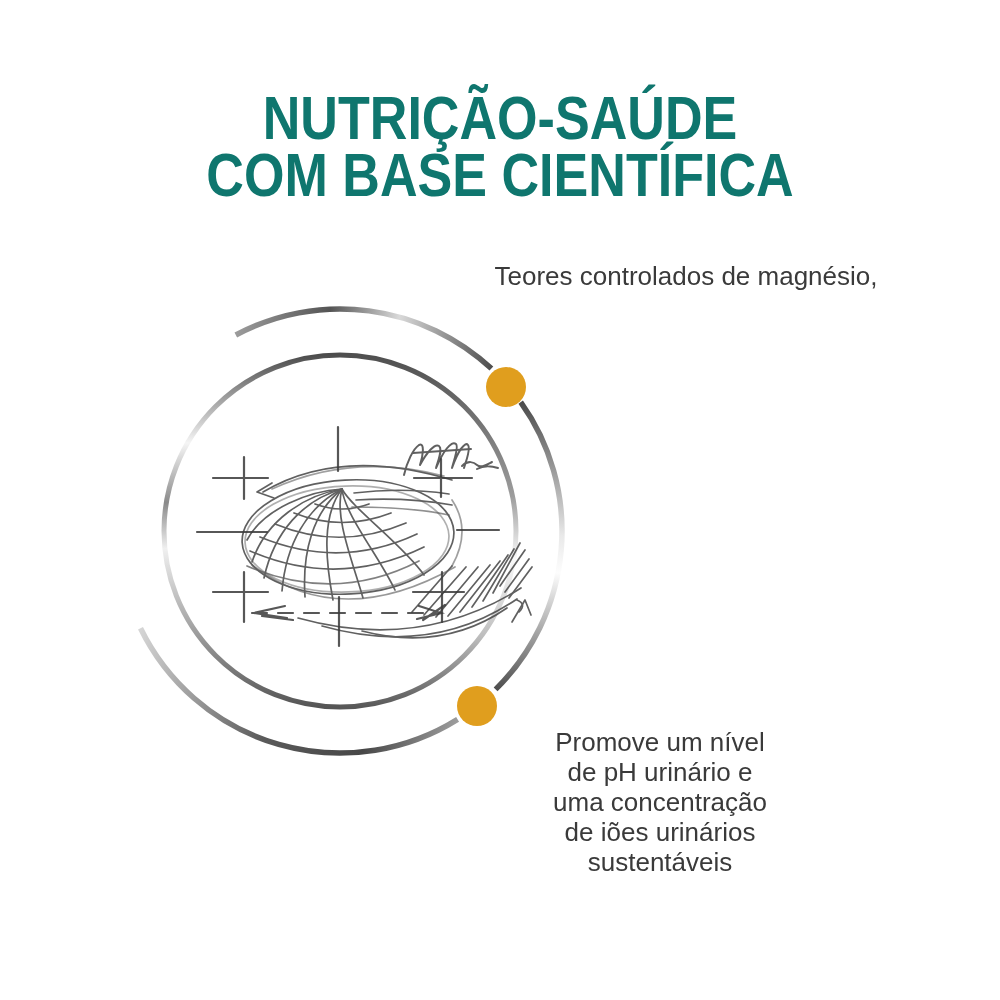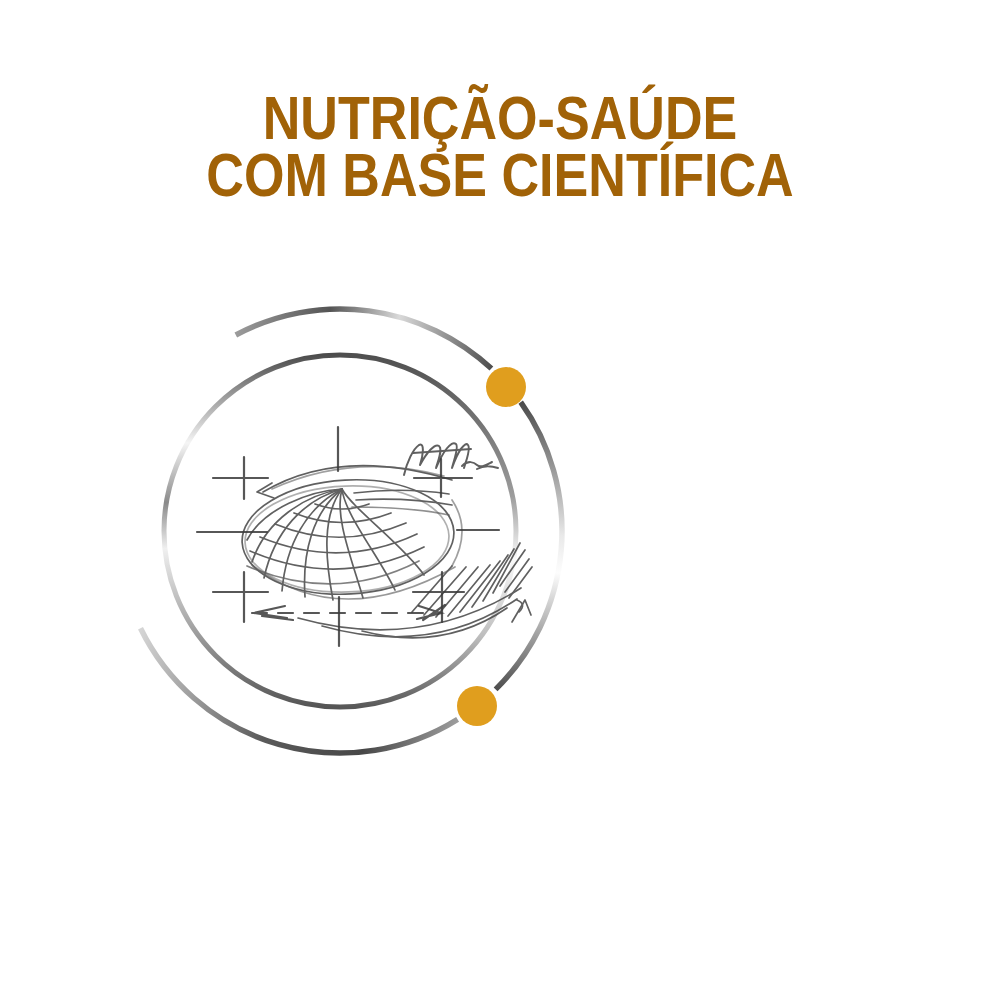--- a/index.html
+++ b/index.html
@@ -2,21 +2,21 @@
 <html><head>
 <meta charset="utf-8">
 <style>
   html,body{margin:0;padding:0;background:#fff;}
   .page{
     position:relative;width:1000px;height:1000px;background:#ffffff;
     overflow:hidden;font-family:"Liberation Sans",sans-serif;
   }
   .title{
     position:absolute;top:89px;left:0;right:0;margin:0;
-    text-align:center;color:#a16207;font-weight:bold;
+    text-align:center;color:#0f766e;font-weight:bold;
     font-size:62px;line-height:57px;letter-spacing:0;
   }
   .title .tline{display:block;transform:scaleX(0.84);transform-origin:50% 50%;white-space:nowrap;}
   .callout{
     position:absolute;color:#3a3a3a;text-align:center;
   }
   .callout-top{
     top:259px;left:416px;width:540px;font-size:26px;line-height:34px;
   }
   .callout-bottom{
@@ -30,22 +30,30 @@
 <body>
 
 <div class="page">
 
   <h1 class="title">
     <span class="tline">NUTRIÇÃO-SAÚDE</span>
     <span class="tline">COM BASE CIENTÍFICA</span>
   </h1>
 
   <div class="callout callout-top">
+    <div>Teores controlados de magnésio,</div>
   </div>
 
+  <div class="callout callout-bottom">
+    <div>Promove um nível</div>
+    <div>de pH urinário e</div>
+    <div>uma concentração</div>
+    <div>de iões urinários</div>
+    <div>sustentáveis</div>
+  </div>
 
   <svg class="diagram-svg" width="1000" height="1000" viewBox="0 0 1000 1000">
     <defs>
       <linearGradient id="gInnerL" gradientUnits="userSpaceOnUse" x1="340" y1="355" x2="340" y2="707">
         <stop offset="0" stop-color="#4c4c4c"></stop>
           <stop offset=".25" stop-color="#f5f5f5"></stop>
         <stop offset=".42" stop-color="#8a8a8a"></stop>
           <stop offset=".55" stop-color="#f0f0f0"></stop>
         <stop offset=".8" stop-color="#9a9a9a"></stop>
           <stop offset="1" stop-color="#555555"></stop>

